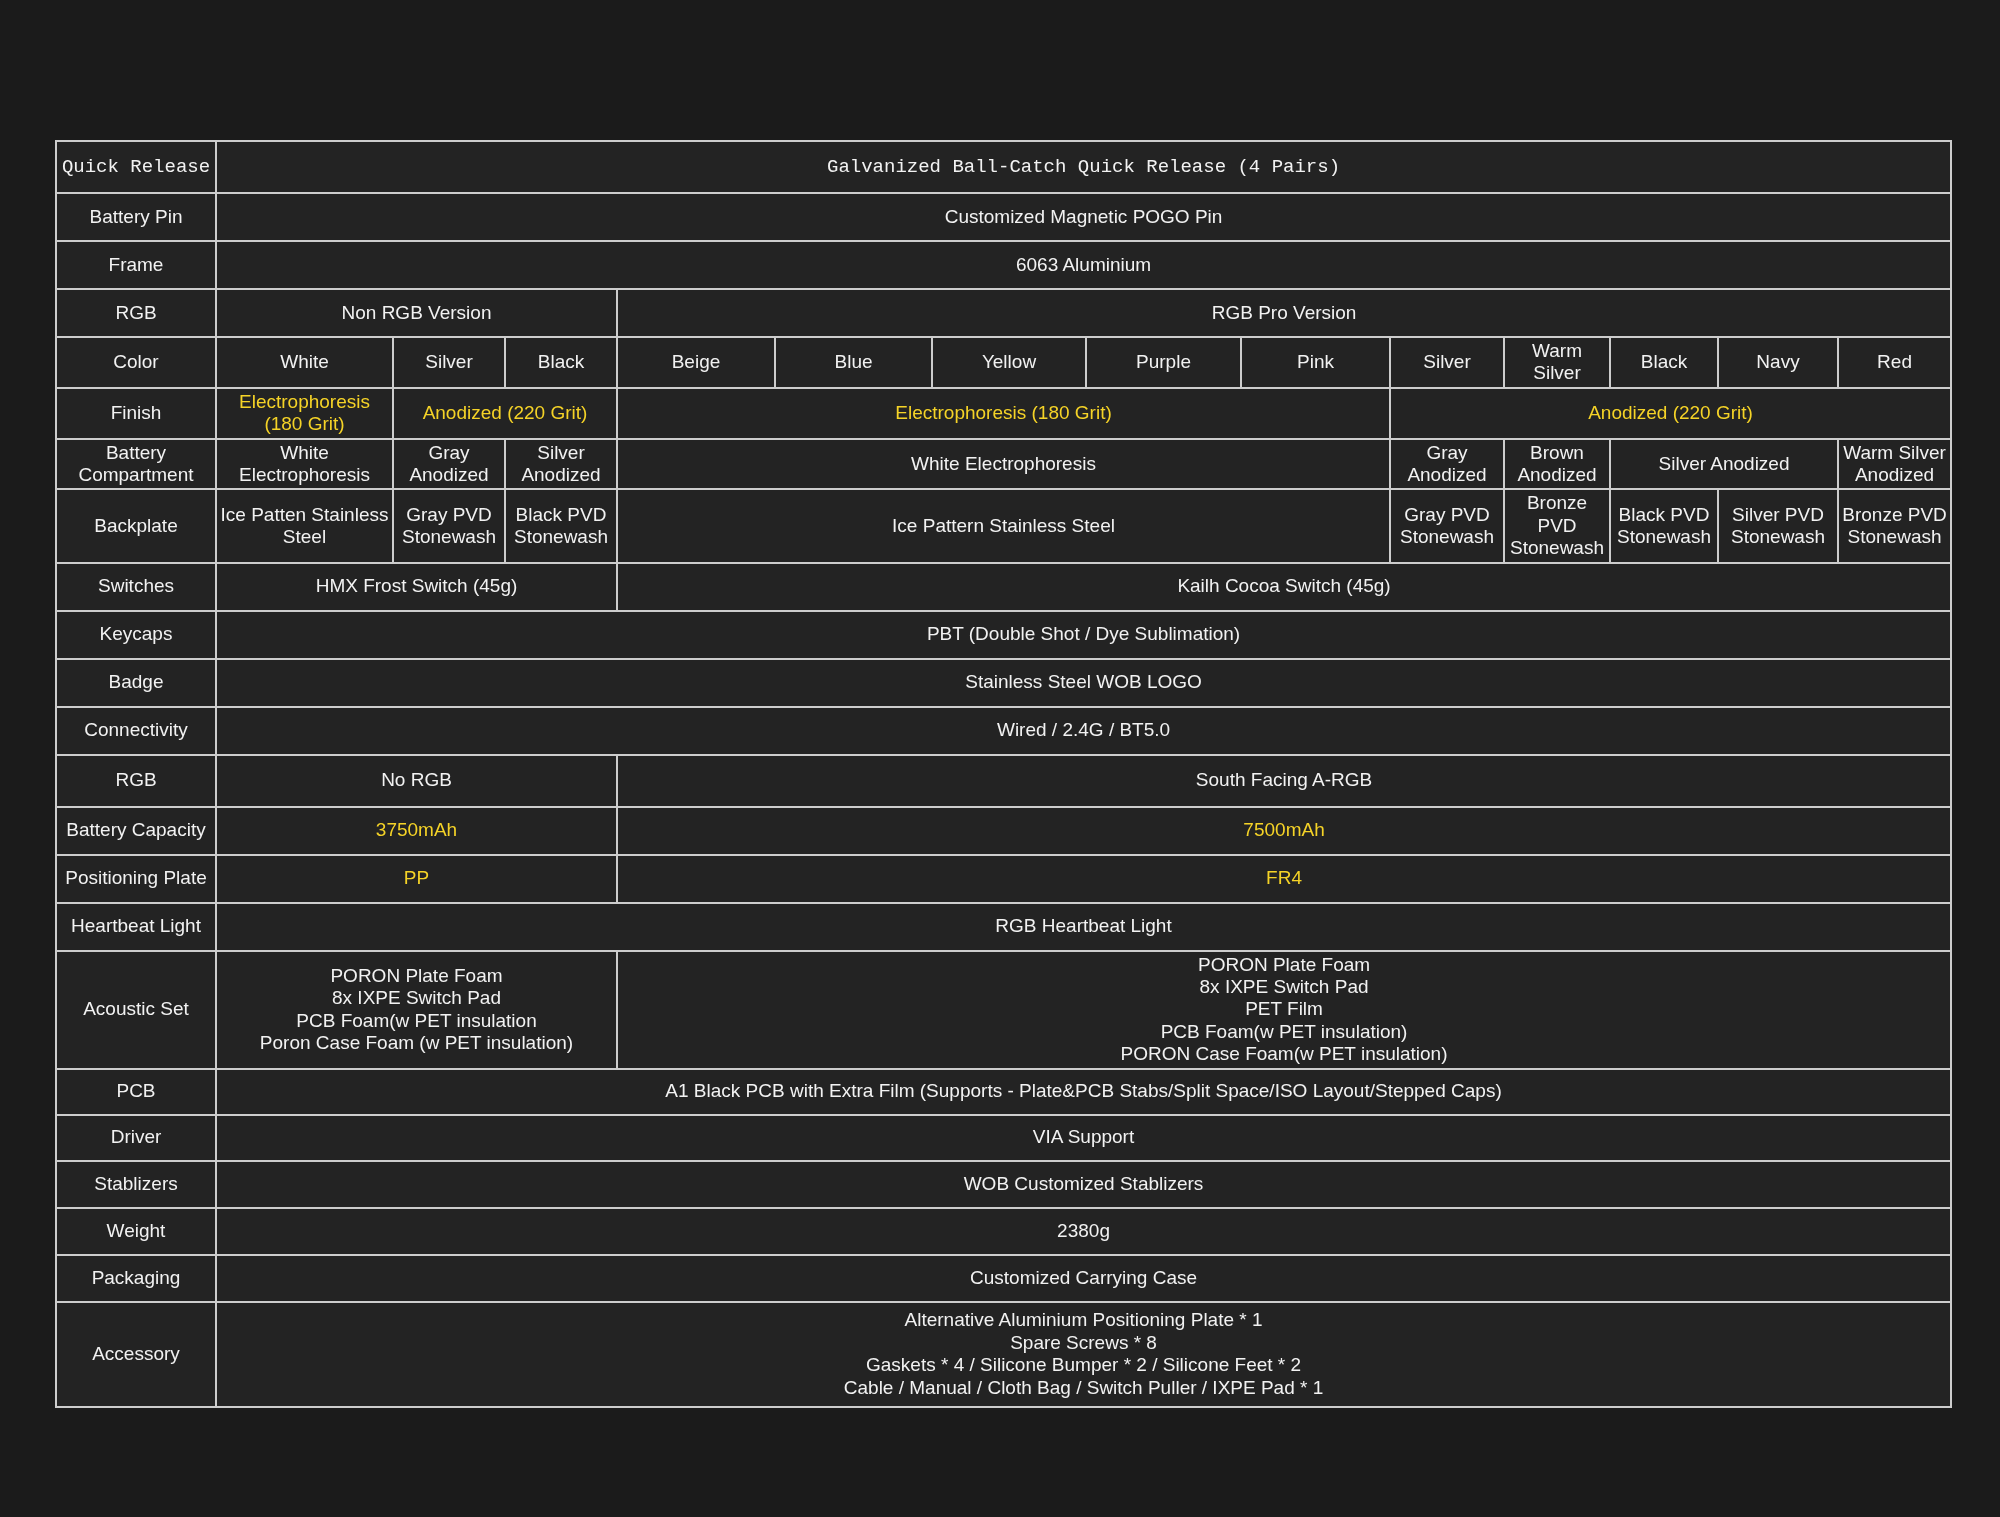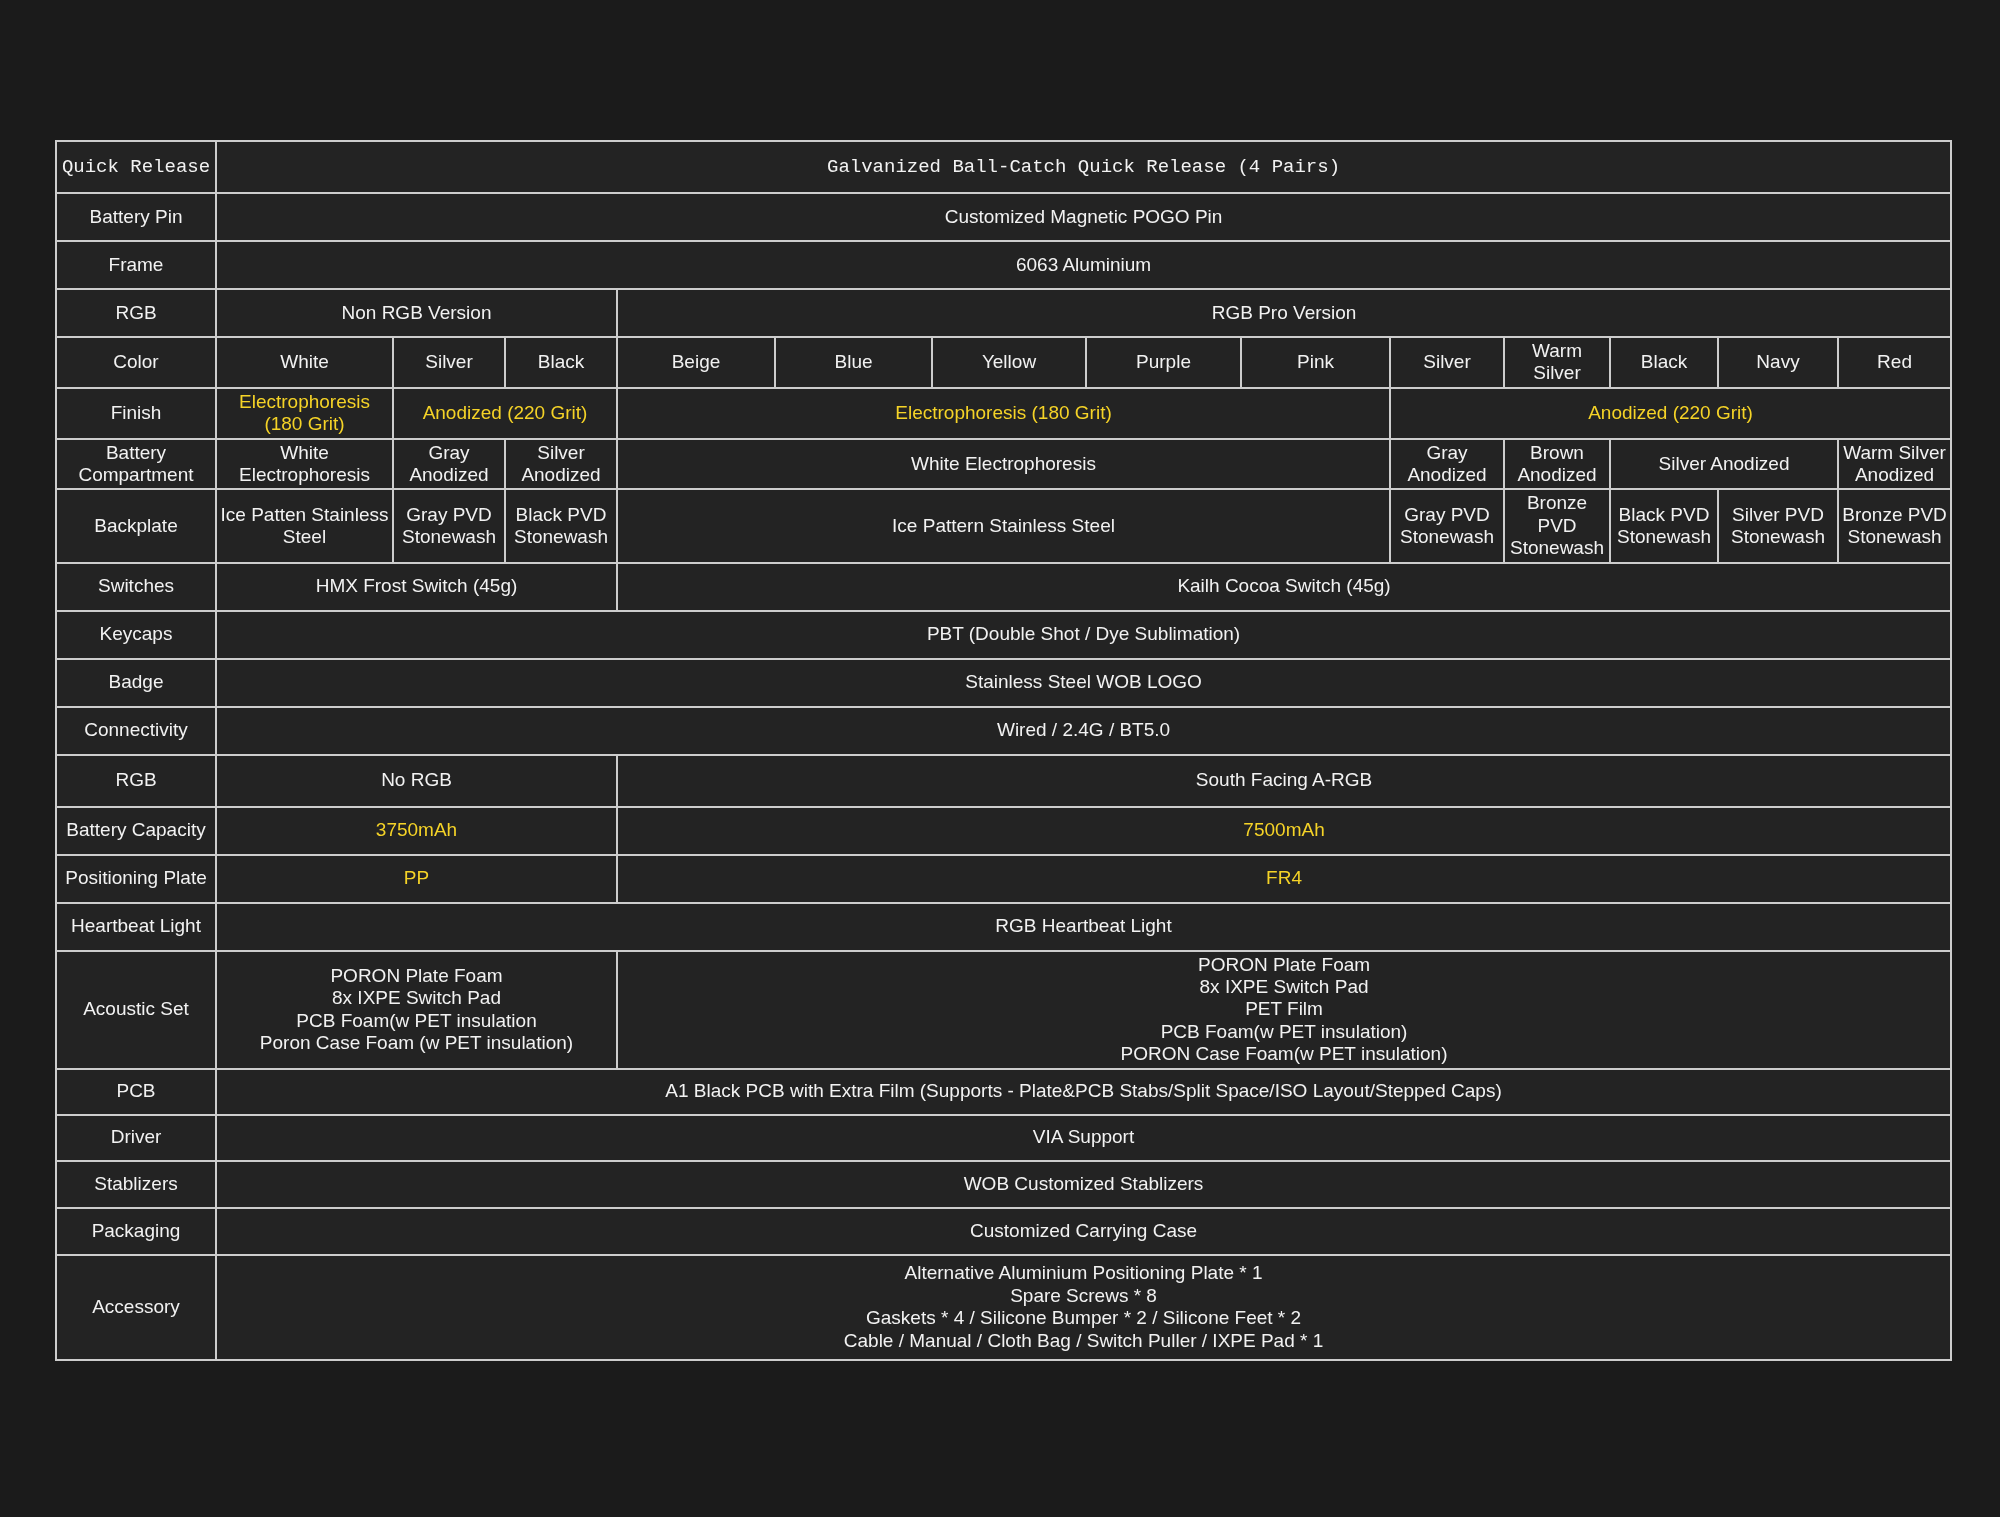--- a/index.html
+++ b/index.html
@@ -171,20 +171,24 @@
         </tr>
         <tr style="height: 46px;">
           <td class="label">Driver</td>
           <td colspan="13">VIA Support</td>
         </tr>
         <tr style="height: 47px;">
           <td class="label">Stablizers</td>
           <td colspan="13">WOB Customized Stablizers</td>
         </tr>
         <tr style="height: 47px;">
+          <td class="label">Weight</td>
+          <td colspan="13">2380g</td>
+        </tr>
+        <tr style="height: 47px;">
           <td class="label">Packaging</td>
           <td colspan="13">Customized Carrying Case</td>
         </tr>
         <tr style="height: 105px;">
           <td class="label">Accessory</td>
           <td colspan="13">Alternative Aluminium Positioning Plate * 1
 Spare Screws * 8
 Gaskets * 4 / Silicone Bumper * 2 / Silicone Feet * 2
 Cable / Manual / Cloth Bag / Switch Puller / IXPE Pad * 1</td>
         </tr>

